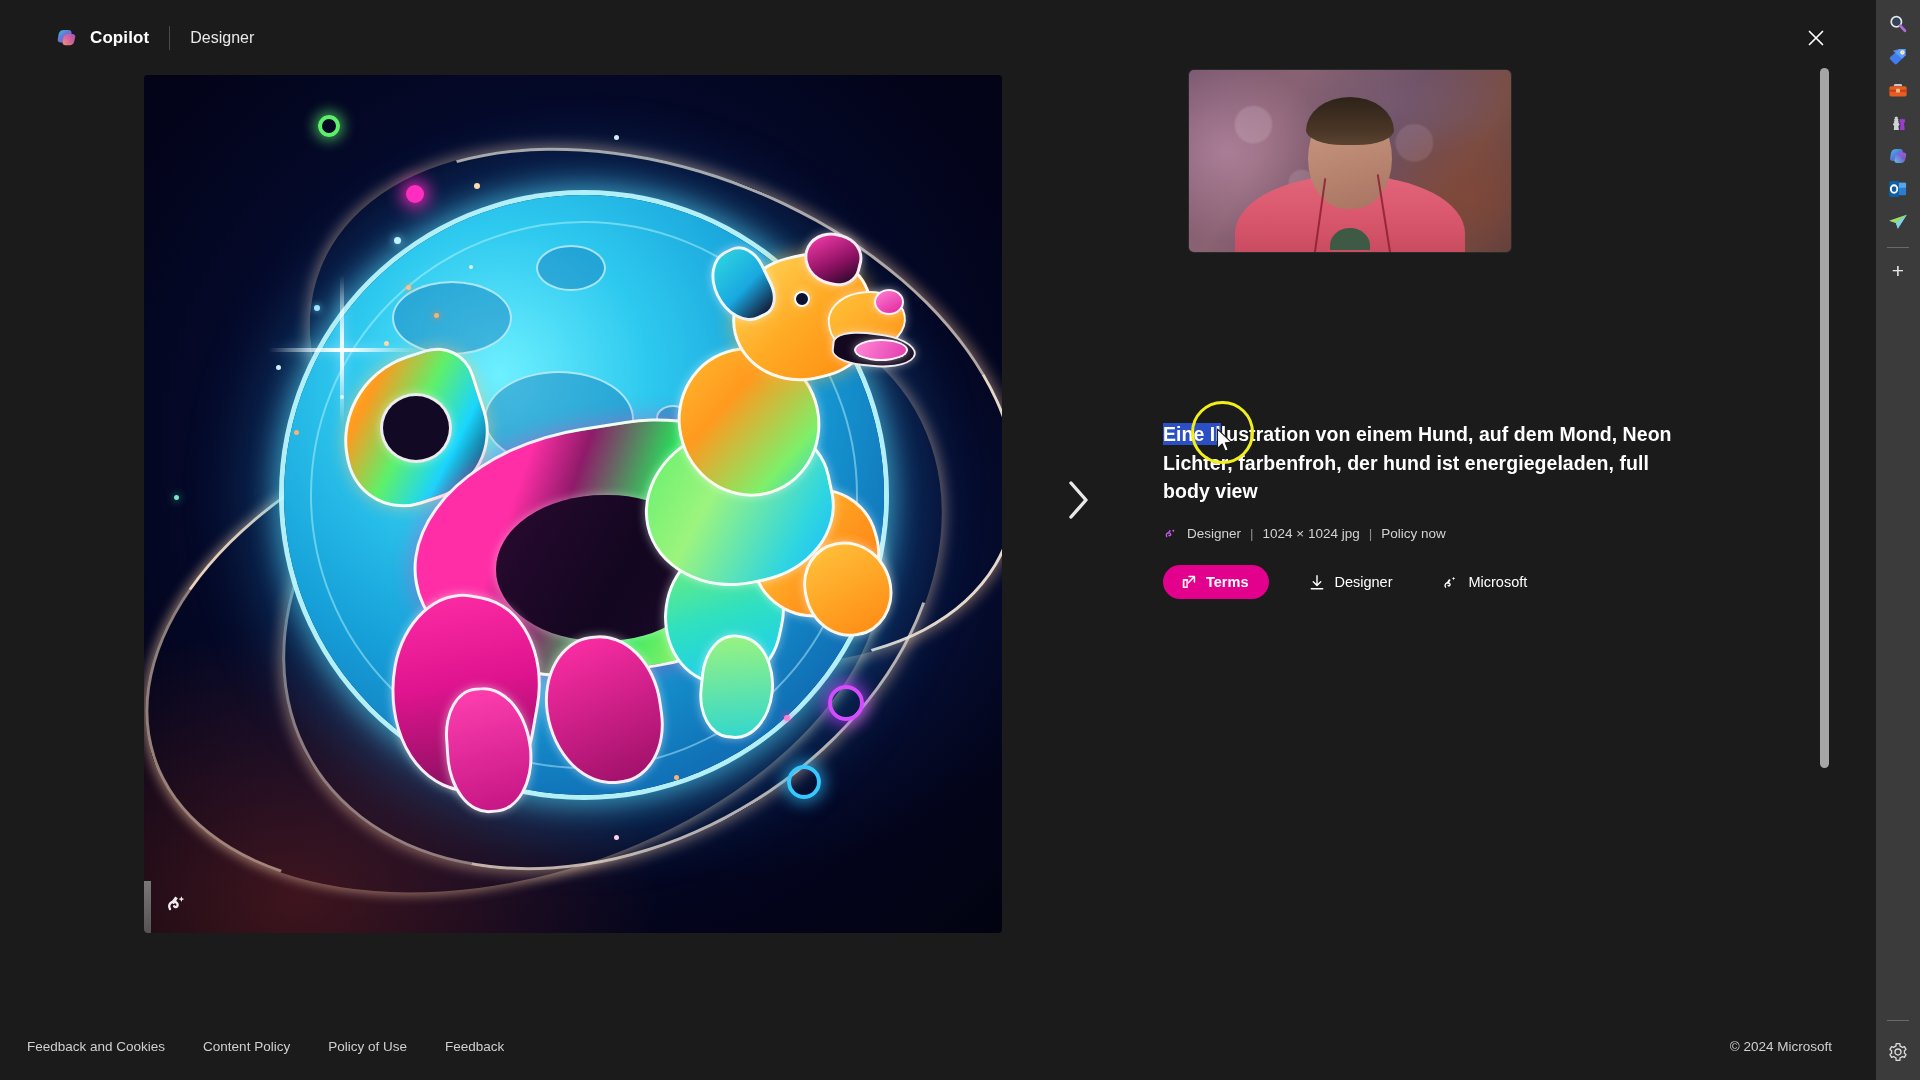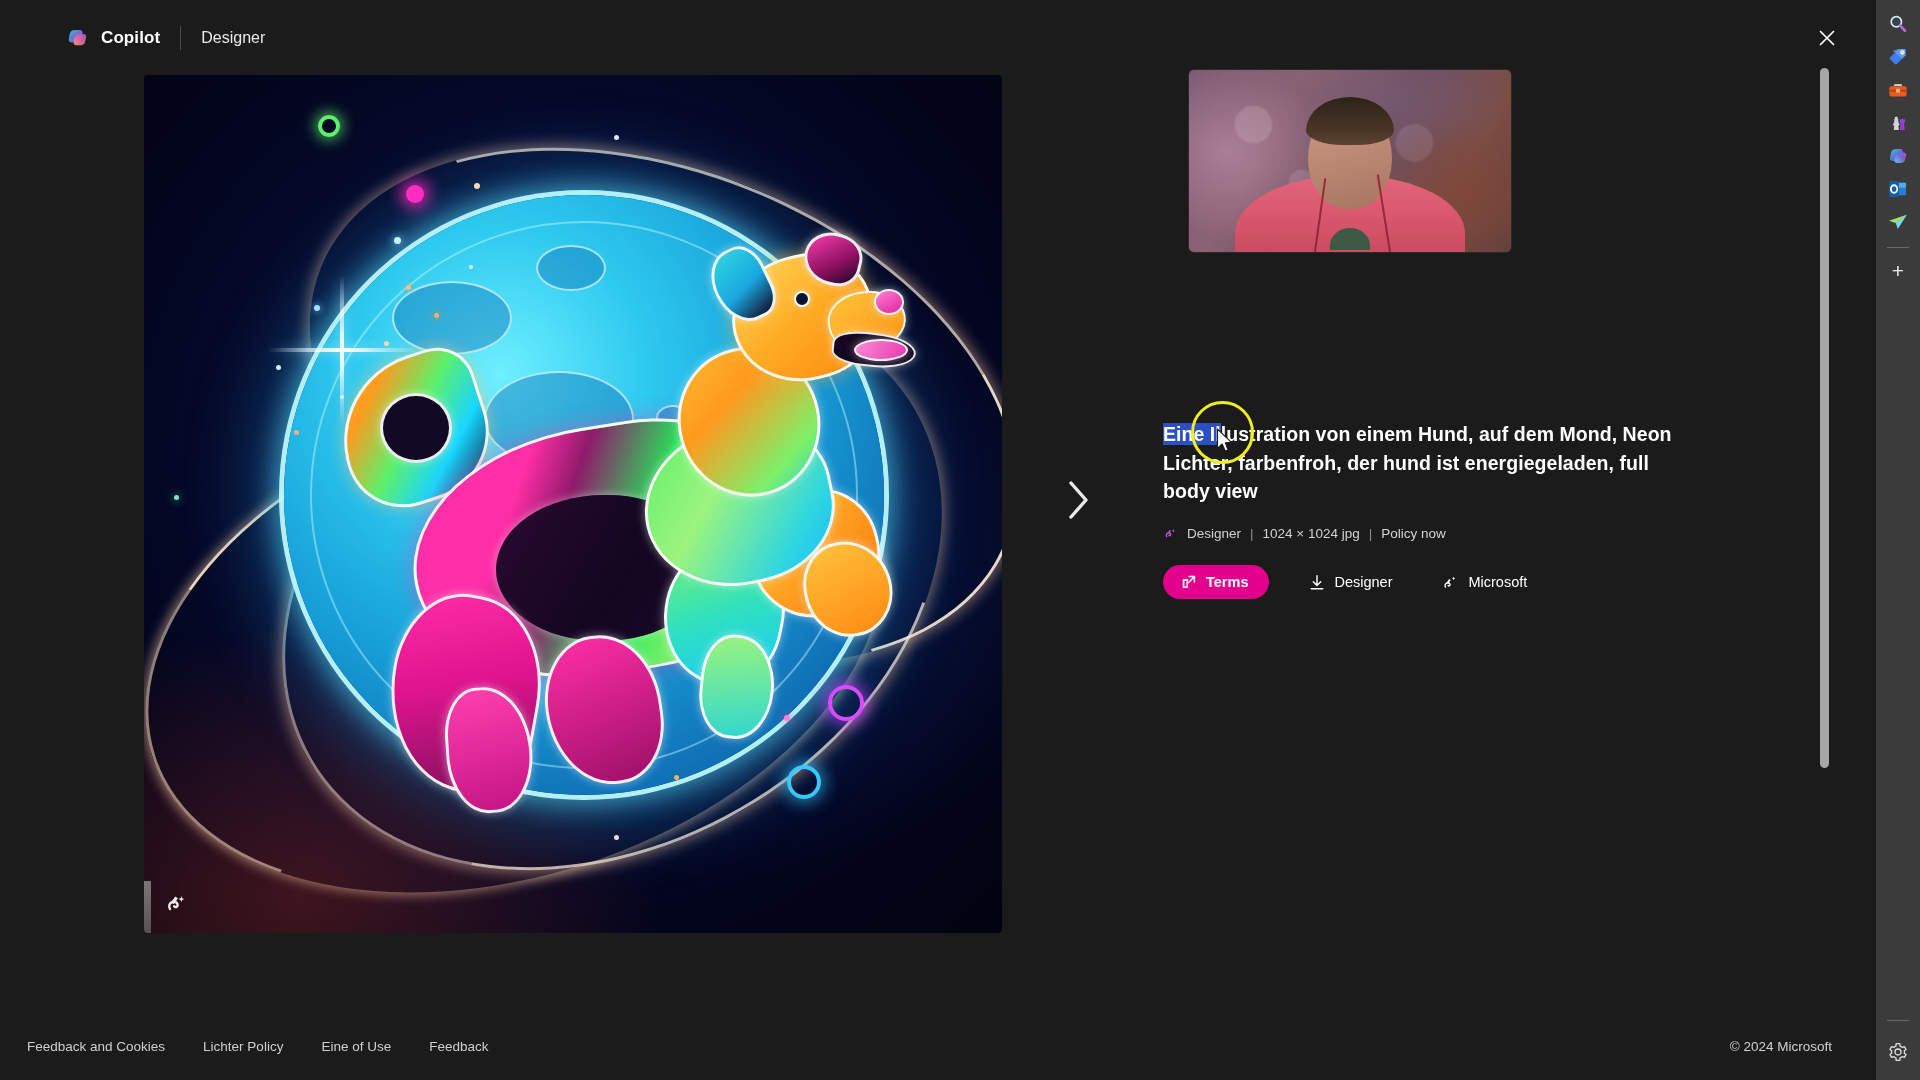--- a/index.html
+++ b/index.html
@@ -13,21 +13,21 @@
 
   
   .viewport {
     position: absolute; left: 0; top: 0;
     width: 1876px; height: 1080px;
     background: #1b1b1b;
   }
 
   
   .header {
-    position: absolute; left: 17px; top: 0; width: 1876px; height: 76px;
+    position: absolute; left: 6px; top: 0; width: 1876px; height: 76px;
     display: flex; align-items: center;
   }
   .brand { display: flex; align-items: center; margin-left: 48px; }
   .copilot-logo { width: 24px; height: 24px; position: relative; margin-right: 12px; }
   .copilot-logo svg { display: block; }
   .brand-name {
     color: #ffffff; font-size: 17px; font-weight: bold; letter-spacing: .1px;
   }
   .brand-divider {
     width: 1px; height: 24px; background: #4a4a4a; margin: 0 20px;
@@ -487,22 +487,22 @@
     <div class="cursor-ring"></div>
     <div class="cursor-arrow">
       <svg width="18" height="26" viewBox="0 0 18 26">
         <path d="M1.5 1.2 L1.5 20.4 L6.2 16.0 L9.2 23.2 L12.2 21.8 L9.3 14.9 L15.4 14.4 Z" fill="#ffffff" stroke="#1a1a1a" stroke-width="1.1" stroke-linejoin="round"></path>
       </svg>
     </div>
 
     <div class="footer">
       <div class="footer-links">
         <a href="#">Feedback and Cookies</a>
-        <a href="#">Lichter Policy</a>
-        <a href="#">Eine of Use</a>
+        <a href="#">Content Policy</a>
+        <a href="#">Policy of Use</a>
         <a href="#">Feedback</a>
       </div>
       <div class="copyright">© 2024 Microsoft</div>
     </div>
 
     <div class="scrollbar-track">
       <div class="scrollbar-thumb"></div>
     </div>
   </div>
 

